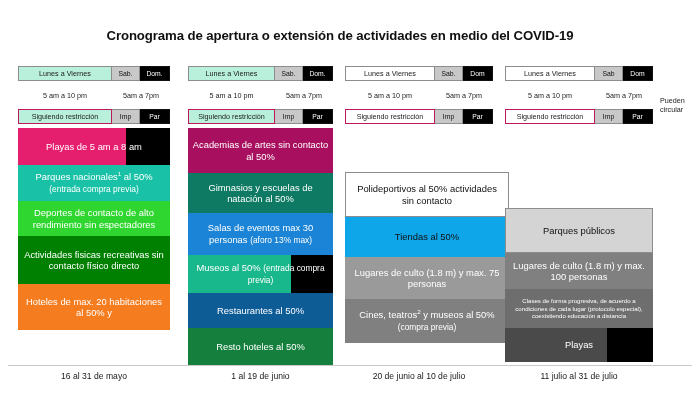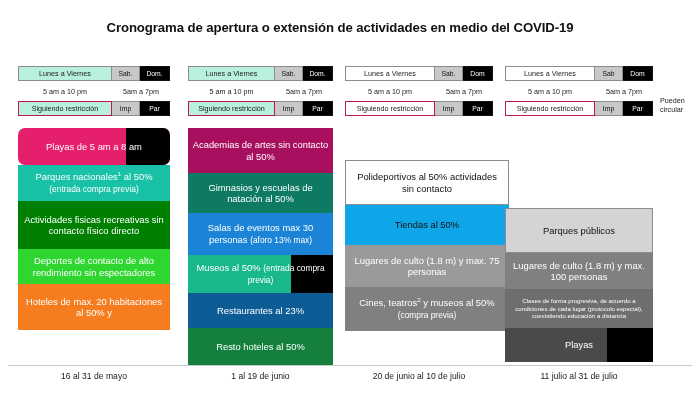--- a/index.html
+++ b/index.html
@@ -6,21 +6,21 @@
   body{
     width:700px;height:420px;
     background:#ffffff;
     font-family:"Liberation Sans", sans-serif;
     color:#1a1a1a;
     overflow:hidden;
     position:relative;
   }
   #page-title{
     position:absolute;
-    top:20px;left:0;width:680px;
+    top:28px;left:0;width:680px;
     text-align:center;
     font-size:13.2px;
     font-weight:bold;
     letter-spacing:-0.1px;
     color:#111111;
   }
 
   
   .legend-col{position:absolute;top:66px;}
   .legend-row1{
@@ -51,21 +51,21 @@
     display:flex;align-items:center;justify-content:center;
     font-size:6.8px;
     border:1px solid #111;
     border-left:none;
     box-sizing:border-box;
     background:#000000;
     color:#ffffff;
   }
   .legend-hours{
     display:flex;
-    height:20px;
+    height:28px;
     align-items:center;
     font-size:7.2px;
     color:#222;
   }
   .legend-hours .h-left{flex:1;text-align:center;}
   .legend-hours .h-right{width:58px;text-align:center;}
 
   .legend-row2{
     display:flex;
     align-items:stretch;
@@ -216,59 +216,59 @@
   <div class="legend-row2">
     <div class="legend-restr" style="background:#ffffff;">Siguiendo restricción</div>
     <div class="legend-imp">Imp</div>
     <div class="legend-par">Par</div>
   </div>
 </div>
 
 <div class="circ-note">Pueden circular</div>
 
 <div class="stack" id="stack-0" style="left:18px;top:128px;width:152px;">
-    <div class="blk" style="height: 37px; background: rgb(230, 30, 110); color: rgb(255, 255, 255); border-radius: 7px;">
+    <div class="blk" style="height: 37px; background: rgb(230, 30, 110); color: rgb(255, 255, 255);">
       <span style="position: relative; z-index: 2;">Playas de 5 am a 8 am</span>
       <div class="blackpad" style="width: 44px;"></div>
     </div>
     <div class="blk" style="height: 36px; background: rgb(25, 194, 166); color: rgb(255, 255, 255);">
       <span style="position: relative; z-index: 2;">Parques nacionales<sup>1</sup> al 50% <span class="sub">(entrada compra previa)</span></span>
     </div>
+    <div class="blk" style="height: 35px; background: rgb(47, 214, 47); color: rgb(255, 255, 255);">
+      <span style="position: relative; z-index: 2;">Deportes de contacto de alto rendimiento sin espectadores</span>
+    </div>
     <div class="blk" style="height: 48px; background: rgb(0, 128, 0); color: rgb(255, 255, 255);">
       <span style="position: relative; z-index: 2;">Actividades fisicas recreativas sin contacto físico directo</span>
-    </div>
-    <div class="blk" style="height: 35px; background: rgb(47, 214, 47); color: rgb(255, 255, 255);">
-      <span style="position: relative; z-index: 2;">Deportes de contacto de alto rendimiento sin espectadores</span>
     </div>
     <div class="blk" style="height: 46px; background: rgb(245, 124, 31); color: rgb(255, 255, 255);">
       <span style="position: relative; z-index: 2;">Hoteles de max. 20 habitaciones al 50% y</span>
     </div>
   </div>
 <div class="stack" id="stack-1" style="left:188px;top:128px;width:145px;">
     <div class="blk" style="height: 45px; background: rgb(168, 16, 95); color: rgb(255, 255, 255);">
       <span style="position: relative; z-index: 2;">Academias de artes sin contacto al 50%</span>
     </div>
     <div class="blk" style="height: 40px; background: rgb(14, 122, 99); color: rgb(255, 255, 255);">
       <span style="position: relative; z-index: 2;">Gimnasios y escuelas de natación al 50%</span>
     </div>
     <div class="blk" style="height: 42px; background: rgb(27, 132, 214); color: rgb(255, 255, 255);">
       <span style="position: relative; z-index: 2;">Salas de eventos max 30 personas <span class="sub">(aforo 13% max)</span></span>
     </div>
     <div class="blk" style="height: 38px; background: rgb(25, 184, 140); color: rgb(255, 255, 255);">
       <span style="position: relative; z-index: 2;">Museos al 50% <span class="sub">(entrada compra previa)</span></span>
       <div class="blackpad" style="width: 42px;"></div>
     </div>
     <div class="blk" style="height: 35px; background: rgb(14, 92, 150); color: rgb(255, 255, 255);">
-      <span style="position: relative; z-index: 2;">Restaurantes al 23%</span>
+      <span style="position: relative; z-index: 2;">Restaurantes al 50%</span>
     </div>
     <div class="blk" style="height: 37px; background: #15803d; color: rgb(255, 255, 255);">
       <span style="position: relative; z-index: 2;">Resto hoteles al 50%</span>
     </div>
   </div>
-<div class="stack" id="stack-2" style="left:345px;top:160px;width:164px;">
+<div class="stack" id="stack-2" style="left:345px;top:172px;width:164px;">
     <div class="blk outlined" style="height: 45px; background: rgb(255, 255, 255); color: rgb(17, 17, 17);">
       <span style="position: relative; z-index: 2;">Polideportivos al 50% actividades sin contacto</span>
     </div>
     <div class="blk" style="height: 40px; background: #0ea5e9; color: rgb(17, 17, 17);">
       <span style="position: relative; z-index: 2;">Tiendas al 50%</span>
     </div>
     <div class="blk" style="height: 42px; background: rgb(154, 154, 154); color: rgb(255, 255, 255);">
       <span style="position: relative; z-index: 2;">Lugares de culto (1.8 m) y max. 75 personas</span>
     </div>
     <div class="blk" style="height: 44px; background: rgb(128, 128, 128); color: rgb(255, 255, 255);">

